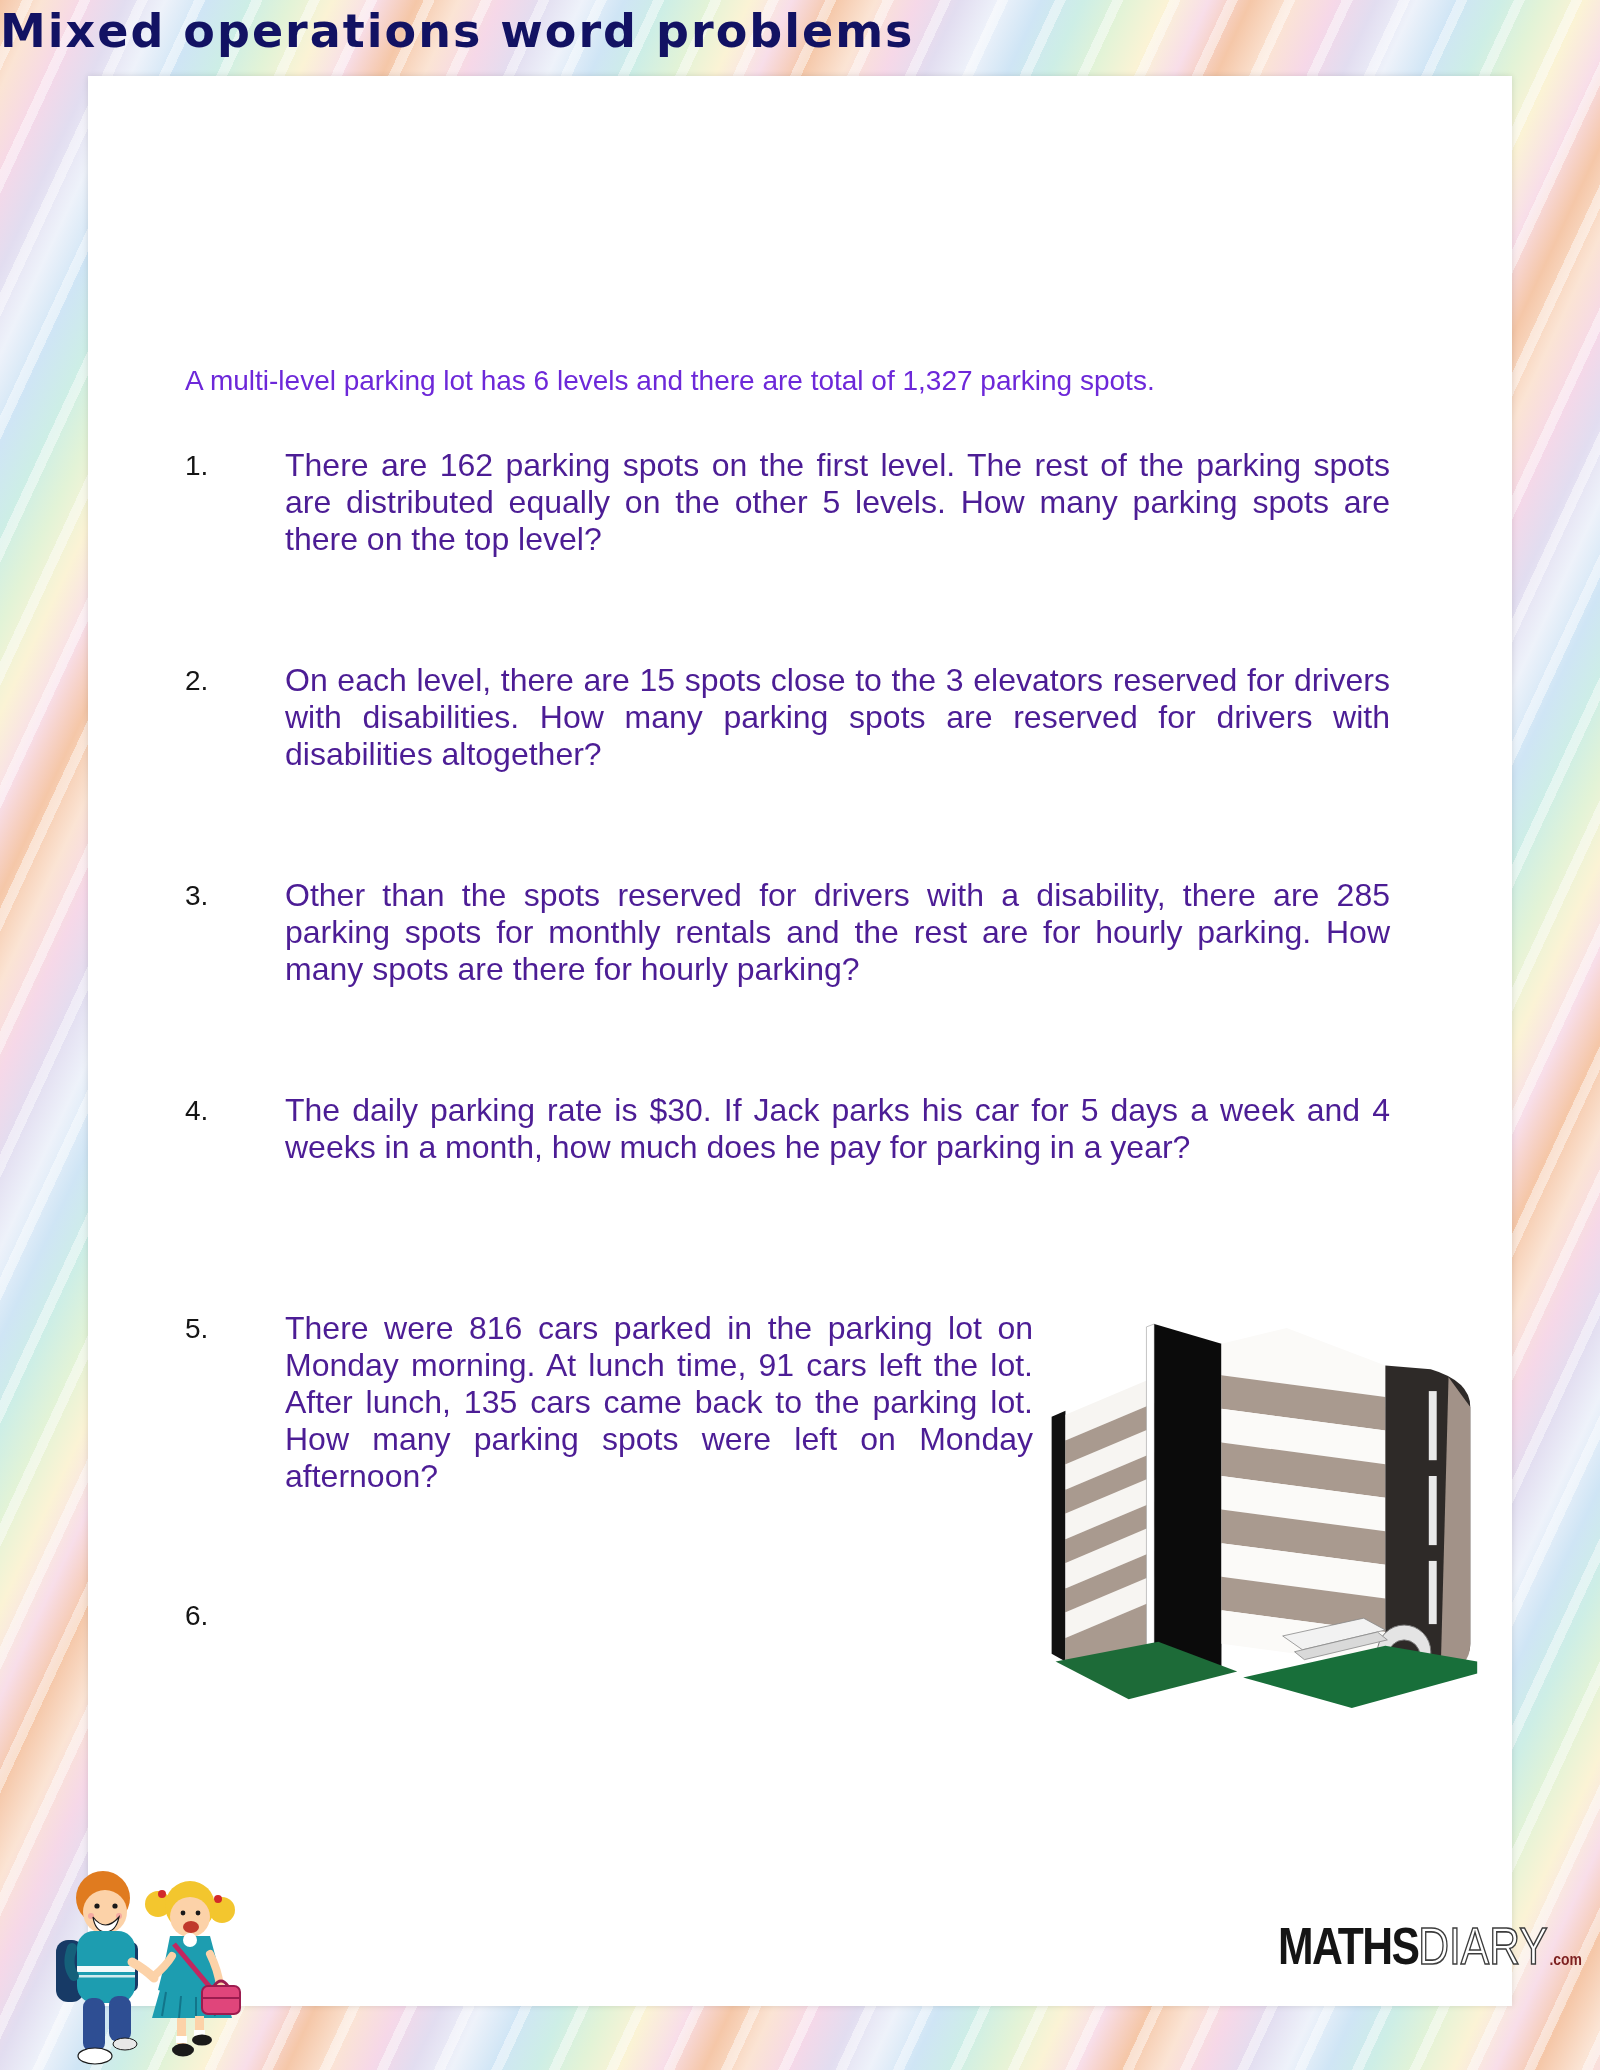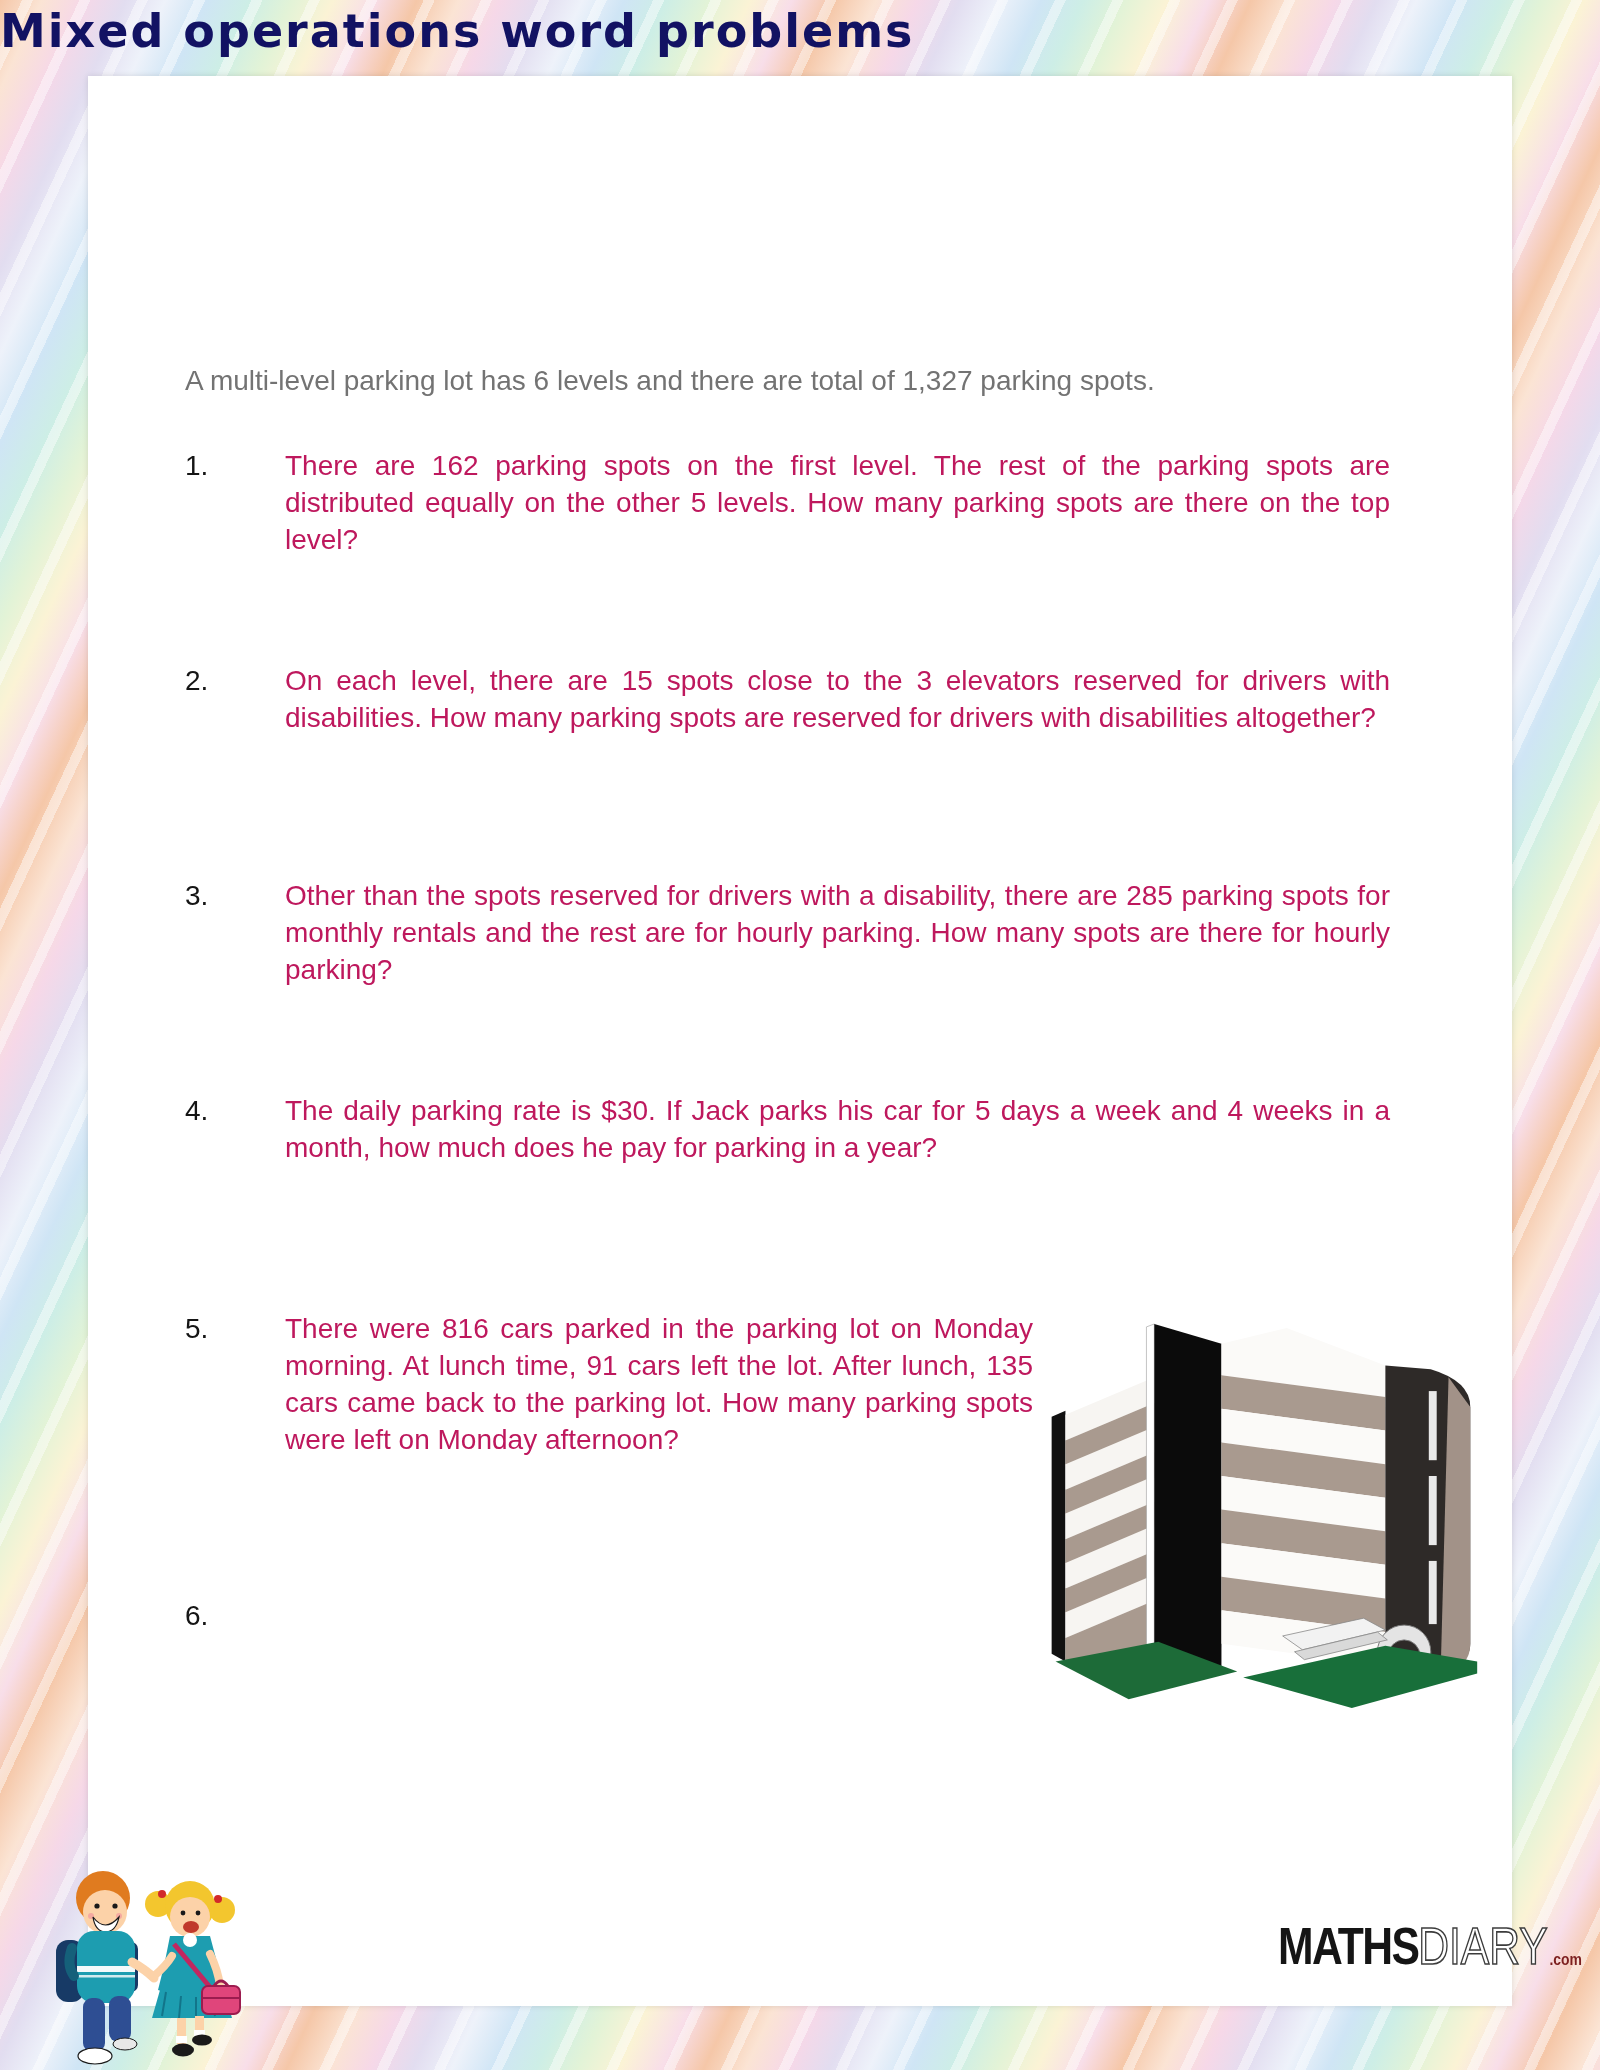--- a/index.html
+++ b/index.html
@@ -19,25 +19,25 @@
     position:absolute;left:88px;top:76px;width:1424px;height:1930px;
     background:#ffffff;box-shadow:0 0 6px rgba(0,0,0,.12);
   }
   h1.title{
     position:absolute;top:4px;left:0;right:0;margin:0;
     font-family:"DejaVu Sans",sans-serif;font-weight:bold;font-size:46px;
     letter-spacing:2px;color:#121263;
   }
   .intro{
     position:absolute;left:185px;top:362px;width:1210px;margin:0;
-    font-size:28px;line-height:37px;color:#737373;
+    font-size:28px;line-height:37px;color:#6d28d9;
   }
   .problem{position:absolute;left:185px;display:flex;}
   .problem .num{width:100px;flex:none;font-size:28px;line-height:37px;color:#151515;}
-  .problem .ptext{width:1105px;text-align:justify;font-size:28px;line-height:37px;color:#be185d;}
+  .problem .ptext{width:1105px;text-align:justify;font-size:32px;line-height:37px;color:#4c1d95;}
   .problem.narrow .ptext{width:748px;}
   .p1{top:447px;} .p2{top:662px;} .p3{top:877px;}
   .p4{top:1092px;} .p5{top:1310px;} .p6{top:1597px;}
   .garage{position:absolute;left:1035px;top:1320px;width:445px;height:390px;}
   .kids{position:absolute;left:6px;top:1870px;width:262px;height:196px;}
   .logo{position:absolute;left:1278px;top:1916px;white-space:nowrap;
         transform:scaleX(.82);transform-origin:left top;}
   .logo-maths{font-family:"Liberation Sans",sans-serif;font-weight:900;
         font-size:52px;letter-spacing:-2px;color:#151515;}
   .logo-diary{font-family:"Liberation Sans",sans-serif;font-weight:400;

